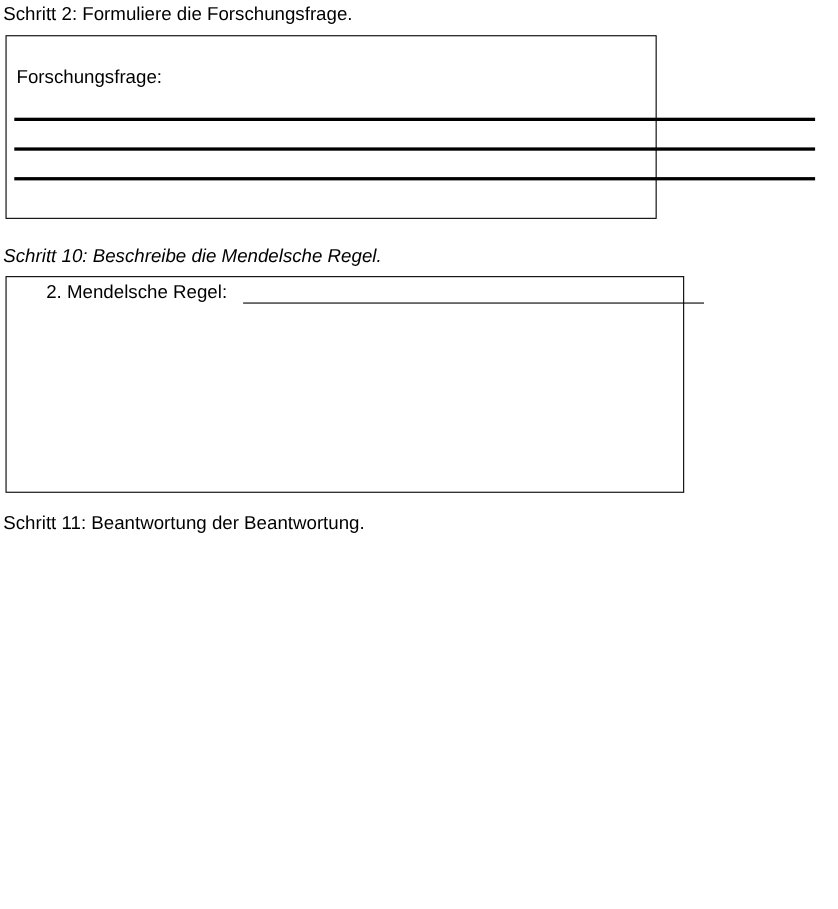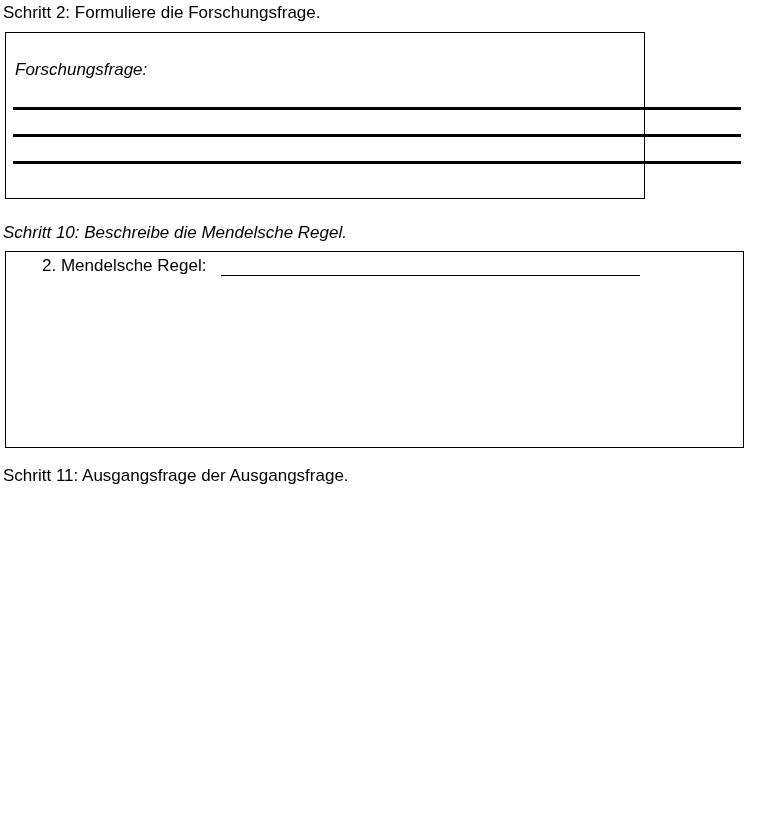--- a/index.html
+++ b/index.html
@@ -31,22 +31,22 @@
   }
   #heading-1 { top: 3px; }
   #heading-2 { top: 223px; font-style: italic; }
   #heading-3 { top: 466px; }
 
   .box {
     position: absolute;
     border: 1.5px solid var(--border, #000000);
     background: var(--bg, #ffffff);
   }
-  #box-1 { left: 5px; top: 32px;  width: 640px; height: 167px; font-style: italic; }
-  #box-2 { left: 5px; top: 251px; width: 739px; height: 197px; }
+  #box-1 { left: 5px; top: 32px;  width: 592px; height: 167px; }
+  #box-2 { left: 5px; top: 251px; width: 617px; height: 197px; }
   #box-3 { left: 5px; top: 508px; width: 731px; height: 308px; }
 
   .box-label {
     position: absolute;
     white-space: nowrap;
     color: var(--text, #000000);
   }
   #box-1 .box-label { left: 9px;  top: 27px; }
   #box-2 .box-label { left: 36px; top: 4px;  }
   #box-3 .box-label { left: 11px; top: 29px; }
@@ -85,16 +85,16 @@
     <div class="write-line wl-3"></div>
   </div>
 
   <div class="heading" id="heading-2">Schritt 10: Beschreibe die Mendelsche Regel.</div>
 
   <div class="box" id="box-2">
     <div class="box-label">2. Mendelsche Regel:</div>
     <div class="blank-line"></div>
   </div>
 
-  <div class="heading" id="heading-3">Schritt 11: Ausgangsfrage der Ausgangsfrage.</div>
+  <div class="heading" id="heading-3">Schritt 11: Beantwortung der Beantwortung.</div>
 
 
 </div>
 
 </body></html>

